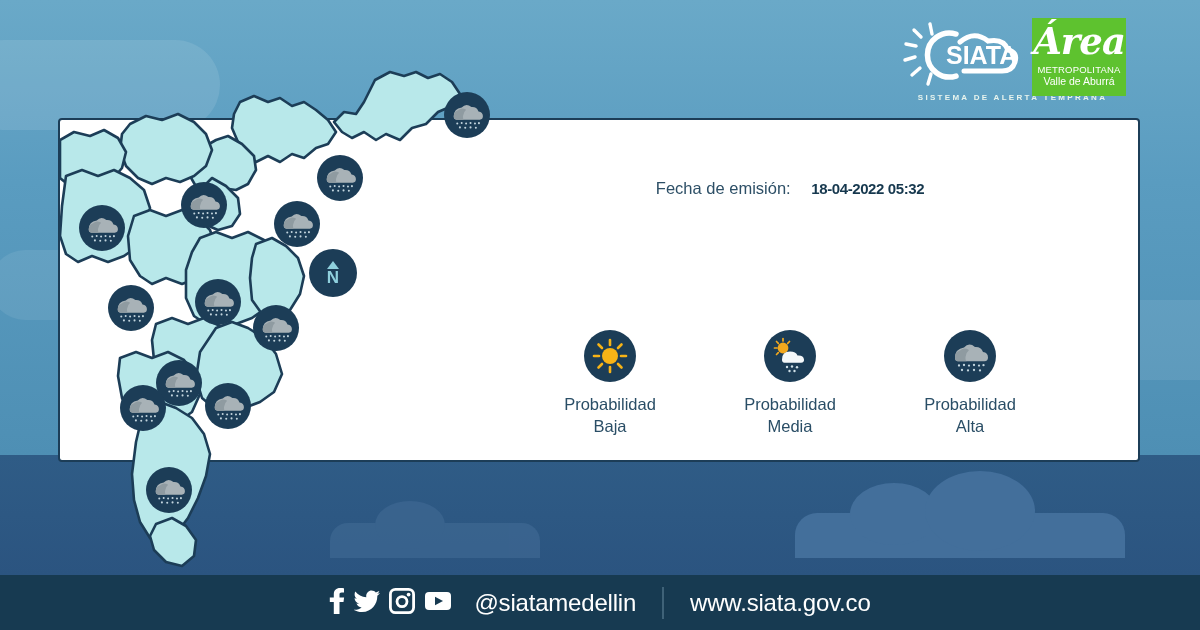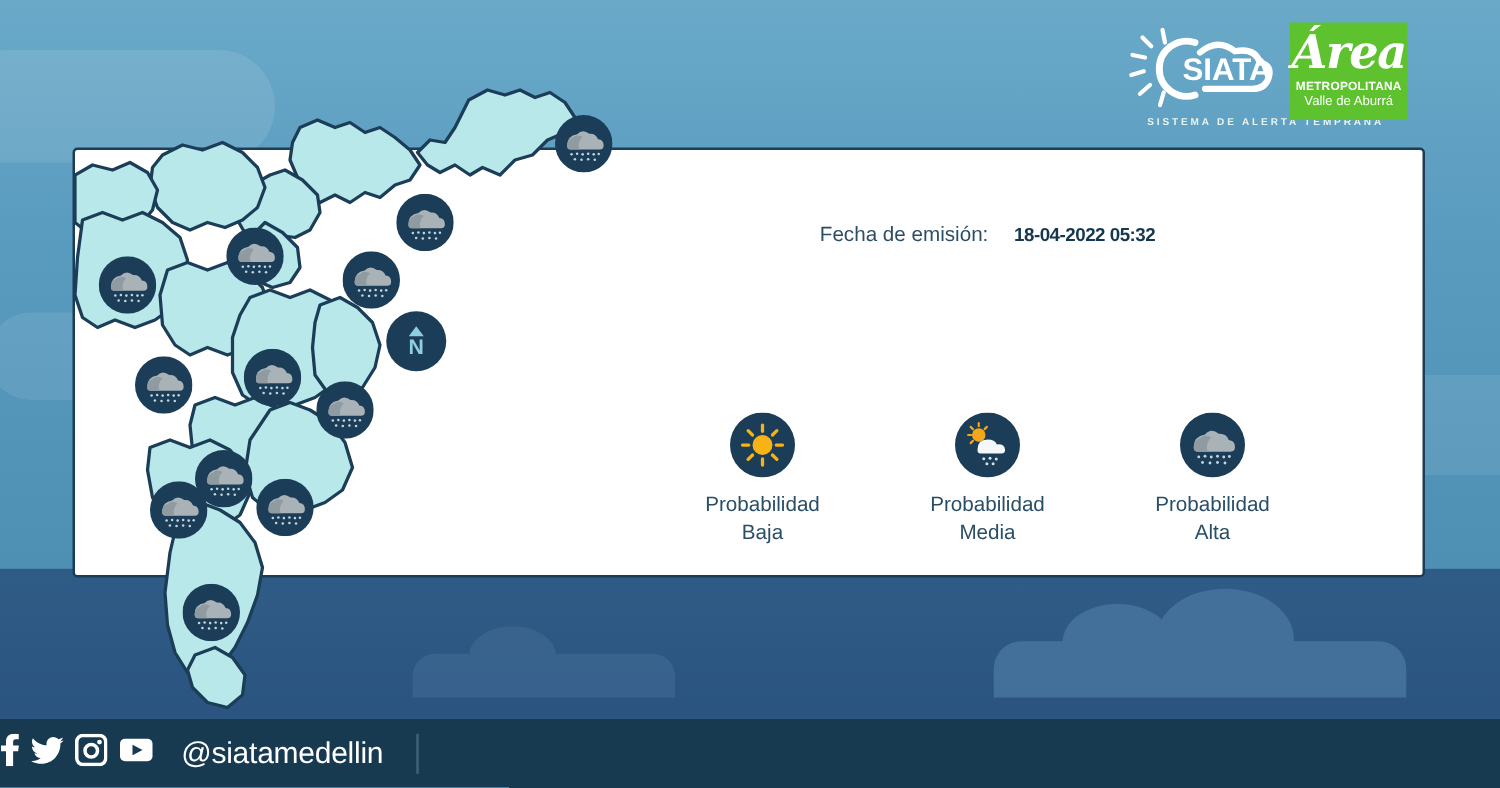--- a/index.html
+++ b/index.html
@@ -74,26 +74,26 @@
   #siata-logo { position:absolute; left:900px; top:20px; width:130px; height:70px; }
   #tagline { position:absolute; left:905px; top:93px; width:215px;
              color:#e8f4ee; font-size:8px; font-weight:bold; letter-spacing:2.3px;
              text-align:center; }
   #area-logo {
     position:absolute; left:1032px; top:18px; width:94px; height:78px;
     background:#5ec22f; text-align:center;
   }
   #area-logo .script { color:#fff; font-family:"DejaVu Serif", serif; font-style:italic;
     font-weight:bold; font-size:37px; line-height:46px; letter-spacing:-1px; }
-  #area-logo .l1 { color:#fff; font-size:9.5px; font-weight:bold; letter-spacing:.2px; line-height:11px; }
+  #area-logo .l1 { color:#fff; font-size:9.5px; font-weight:normal; letter-spacing:.2px; line-height:11px; }
   #area-logo .l2 { color:#fff; font-size:10.5px; line-height:13px; }
   
   #footer {
     position:absolute; left:0; top:575px; width:1200px; height:55px; background:#173a51;
-    display:flex; align-items:center; gap:0;
+    display:flex; align-items:center; justify-content:center; gap:0;
   }
   #footer .social { display:flex; align-items:center; gap:9px; }
   #footer .handle { color:#fff; font-size:24px; margin-left:22px; letter-spacing:-.2px; }
   #footer .sep { width:2px; height:32px; background:#3f6278; margin:0 26px; }
   #footer .site { color:#fff; font-size:24px; letter-spacing:-.2px; }
 </style>
 </head>
 <body>
 
 <div id="bg-top"></div>
@@ -513,13 +513,14 @@
     </span>
     <span>
       <svg width="28" height="22" viewBox="0 0 28 22">
           <rect x="1" y="2" width="26" height="18" rx="4" fill="#fff"></rect>
           <path d="M11 6.8 19 11l-8 4.2z" fill="#173a51"></path>
         </svg>
     </span>
   </div>
   <div class="handle">@siatamedellin</div>
   <div class="sep"></div>
+  <div class="site">www.siata.gov.co</div>
 </div>
 
 </body></html>

